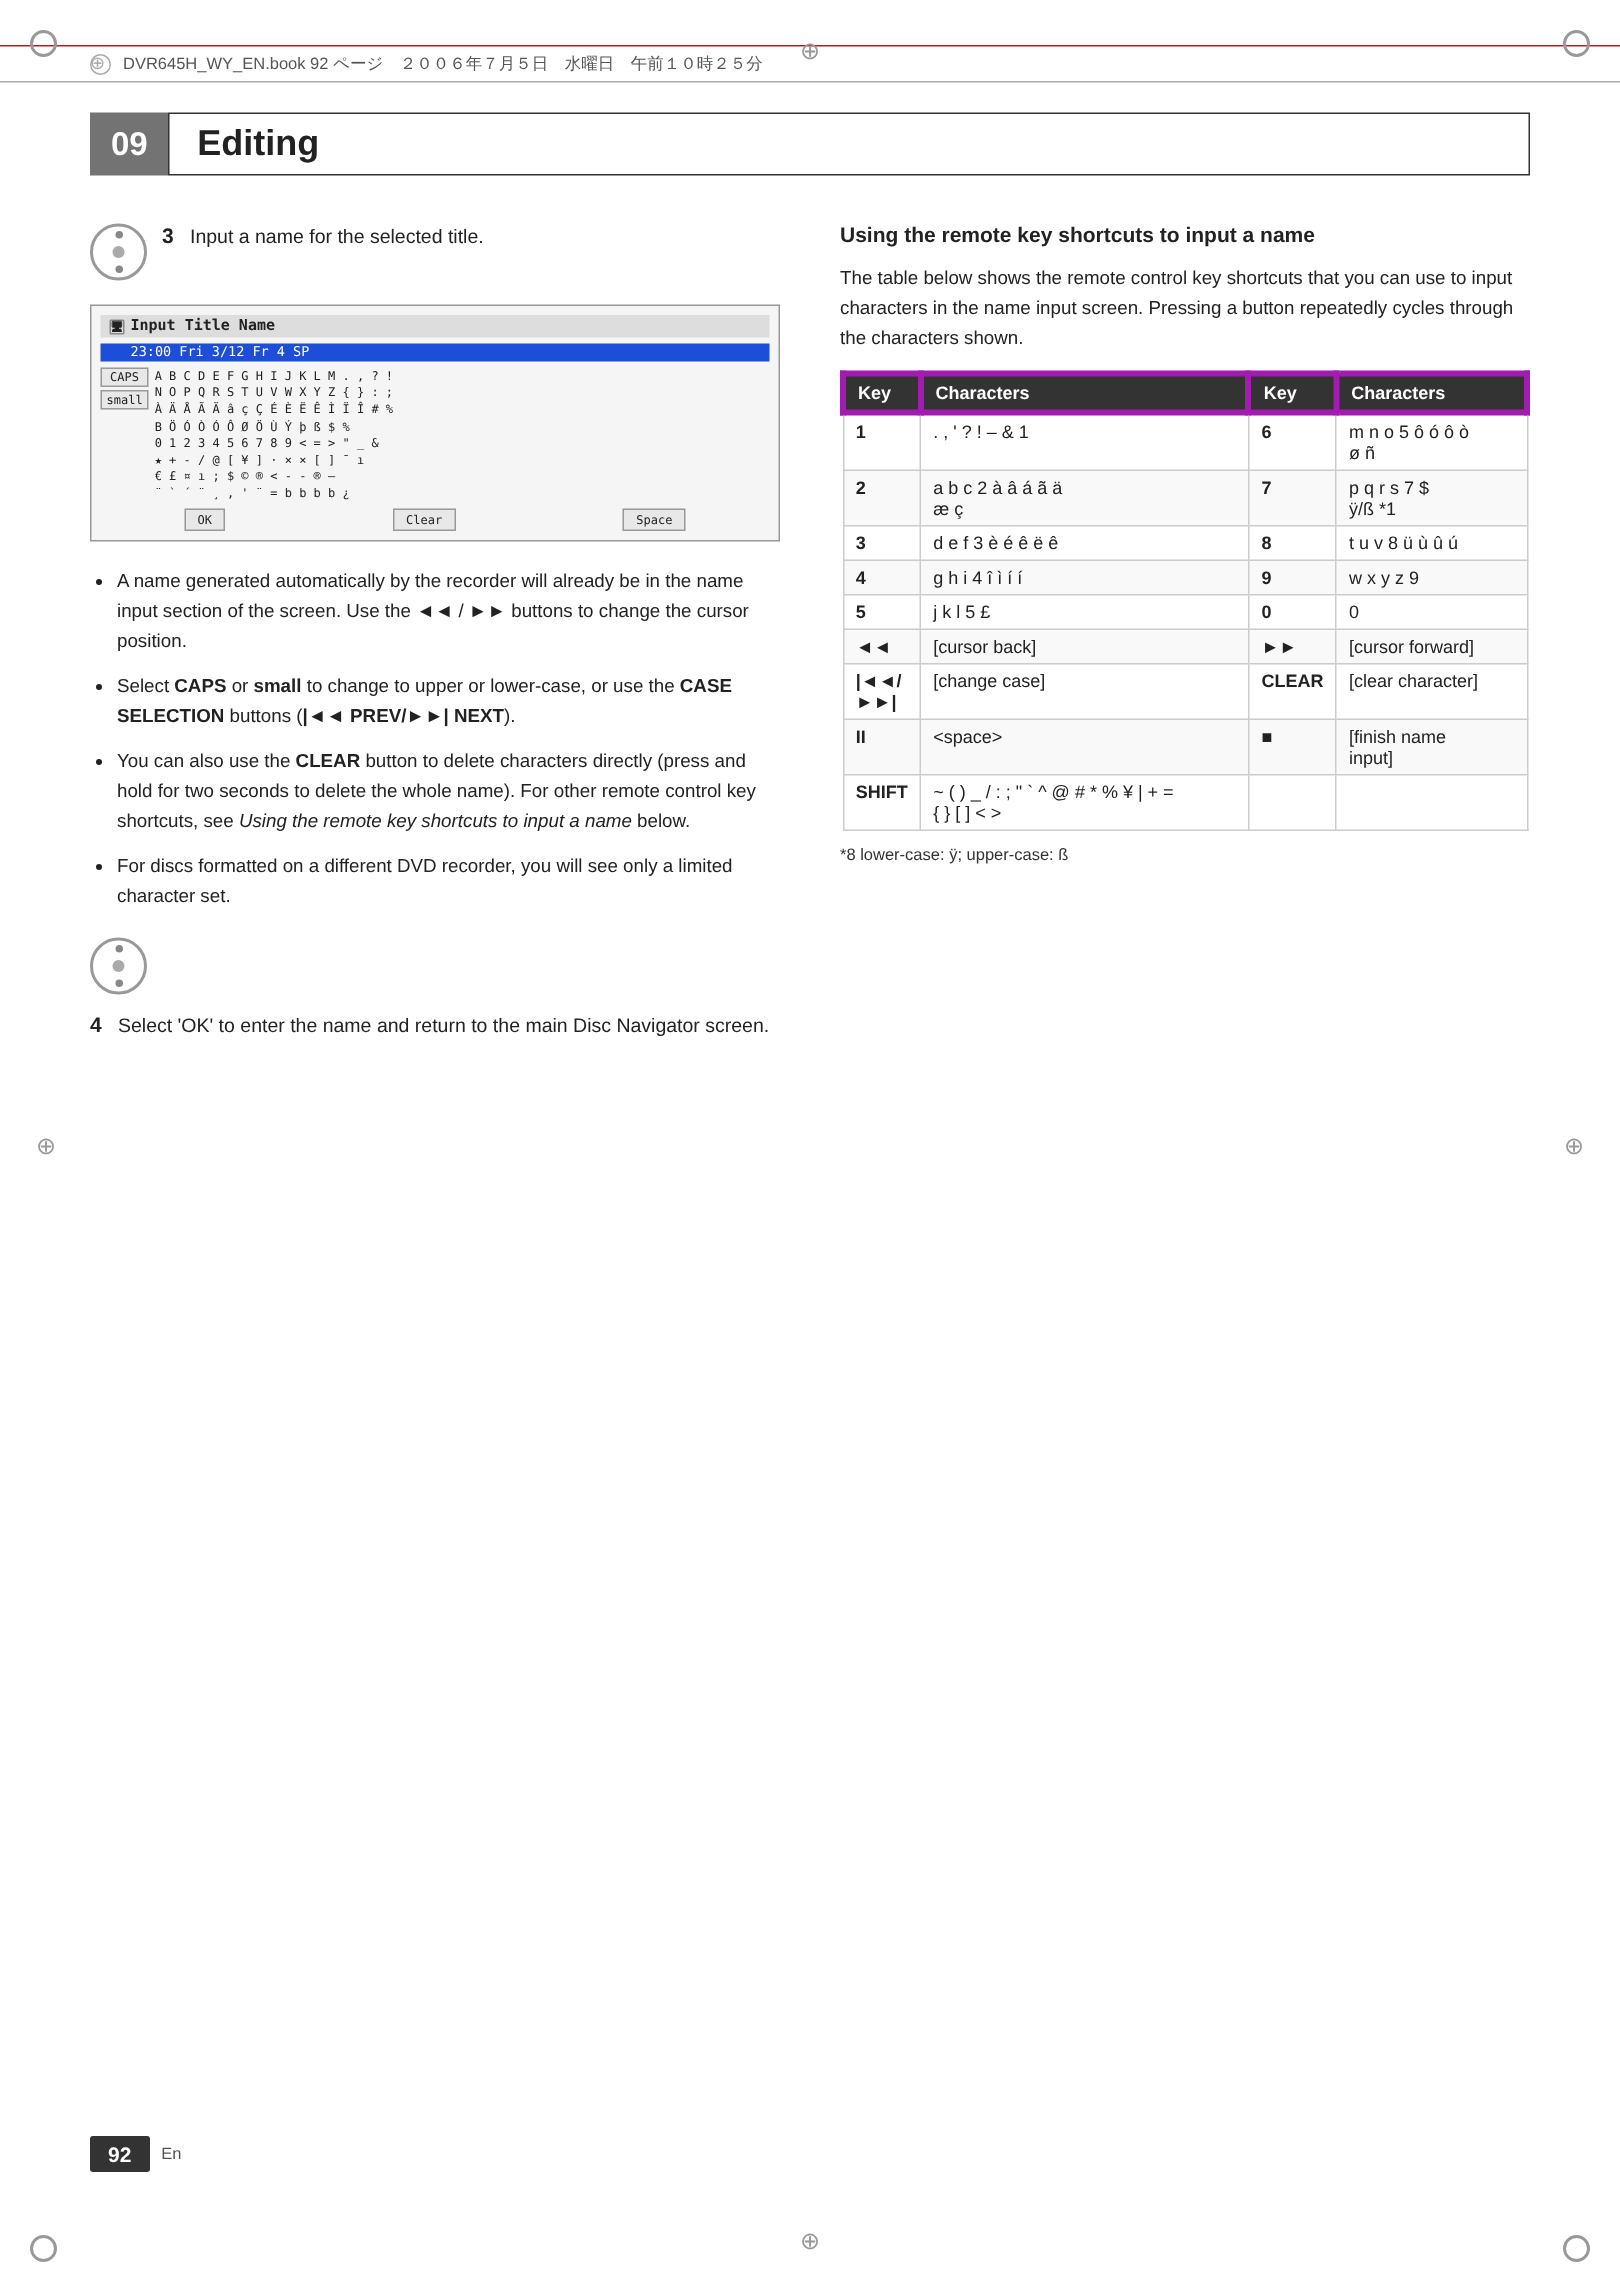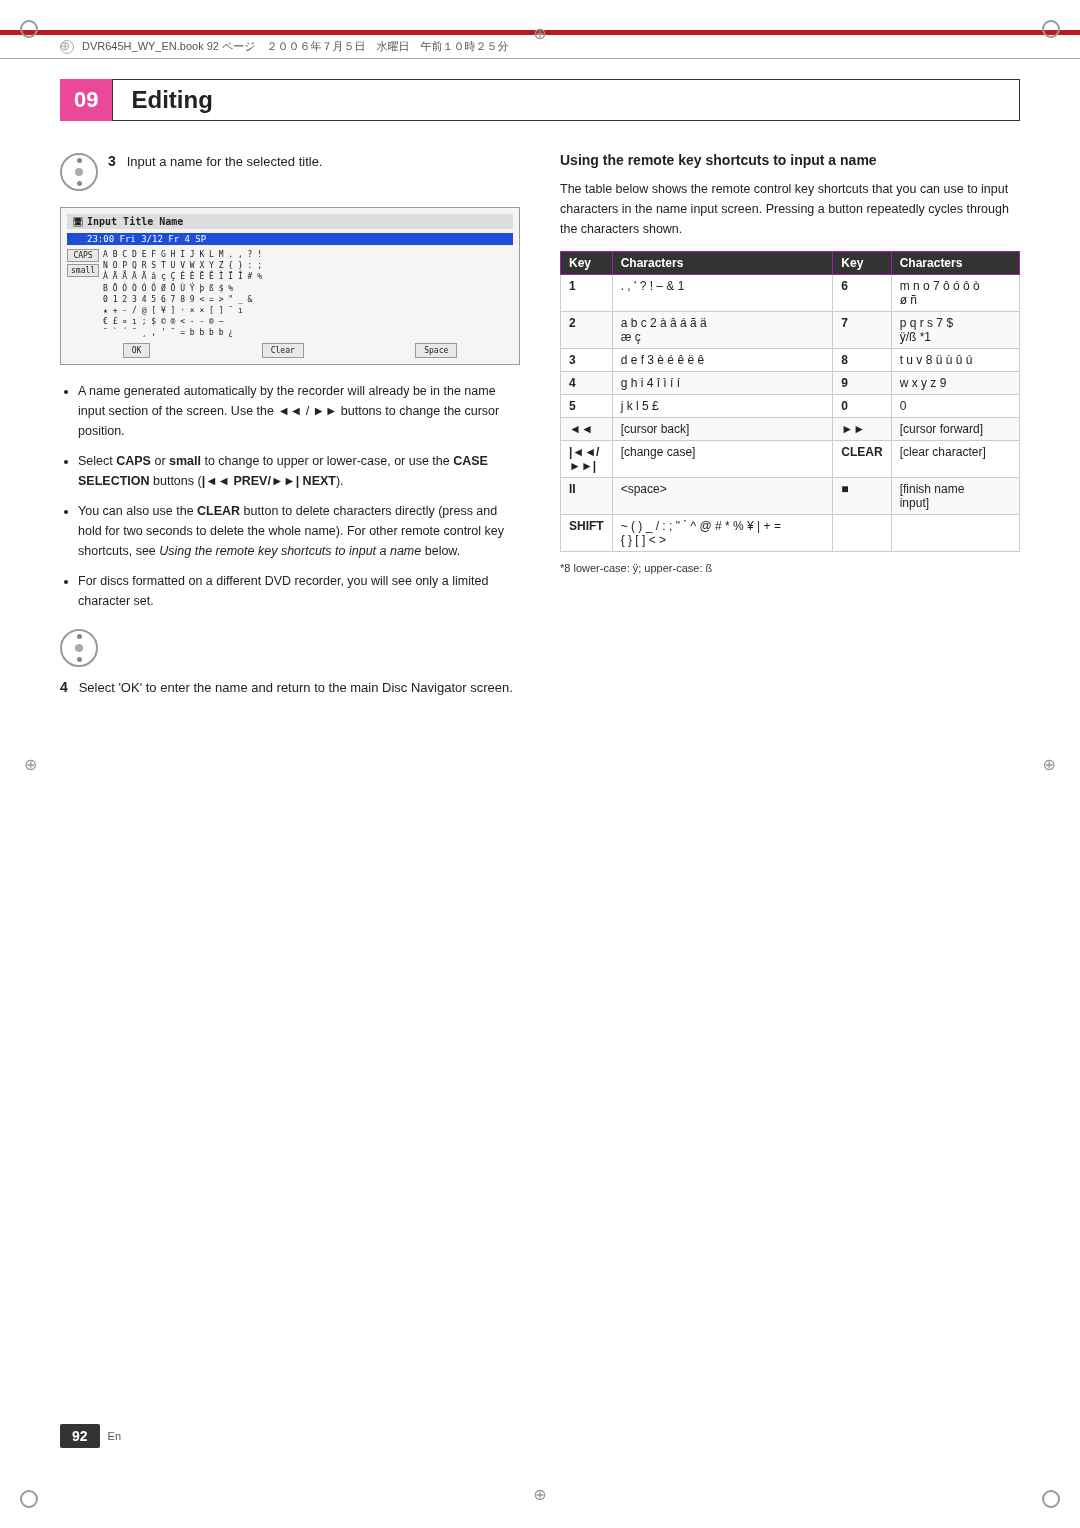--- a/index.html
+++ b/index.html
@@ -9,21 +9,21 @@
       font-size: 13px;
       color: #222;
       width: 1080px;
       min-height: 1528px;
       position: relative;
       overflow: hidden;
     }
 
     
     .header-strip {
-      border-top: 5px solid #b91c1c;
+      border-top: 1px solid #b91c1c;
       border-bottom: 1px solid #aaa;
       padding: 4px 60px;
       font-size: 11px;
       color: #555;
       display: flex;
       align-items: center;
       gap: 8px;
       margin-top: 30px;
     }
     .header-strip .dot-cross {
@@ -42,21 +42,21 @@
       top: -2px; left: -1px;
     }
 
     
     .chapter-banner {
       display: flex;
       align-items: center;
       margin: 20px 60px 0 60px;
     }
     .chapter-number {
-      background: #ec4899;
+      background: #737373;
       color: #fff;
       font-size: 22px;
       font-weight: bold;
       padding: 8px 14px;
       margin-right: 0;
     }
     .chapter-title-box {
       border: 1.5px solid #333;
       flex: 1;
       padding: 6px 18px;
@@ -229,21 +229,21 @@
       width: 100%;
       border-collapse: collapse;
       font-size: 12px;
     }
     .key-table th {
       background: #333;
       color: #fff;
       padding: 4px 8px;
       text-align: left;
       font-size: 12px;
-      border: 1px solid #a21caf;
+      border: 4px solid #a21caf;
     }
     .key-table td {
       border: 1px solid #ccc;
       padding: 4px 8px;
       vertical-align: top;
     }
     .key-table tr:nth-child(even) td {
       background: #f9f9f9;
     }
     .key-col {
@@ -422,21 +422,21 @@
           <th class="chars-col">Characters</th>
           <th class="key-col">Key</th>
           <th class="chars-col">Characters</th>
         </tr>
       </thead>
       <tbody id="key-table-body">
       <tr>
             <td class="key-col" style="font-weight: bold; white-space: pre;">1</td>
             <td style="white-space: pre-line;">. , ' ? ! – &amp; 1</td>
             <td class="key-col" style="font-weight: bold; white-space: pre;">6</td>
-            <td style="white-space: pre-line;">m n o 7 ô ó ô ò
+            <td style="white-space: pre-line;">m n o 5 ô ó ô ò
 ø ñ</td>
           </tr>
           <tr>
             <td class="key-col" style="font-weight: bold; white-space: pre;">2</td>
             <td style="white-space: pre-line;">a b c 2 à â á ã ä
 æ ç</td>
             <td class="key-col" style="font-weight: bold; white-space: pre;">7</td>
             <td style="white-space: pre-line;">p q r s 7 $
 ÿ/ß *1</td>
           </tr>

